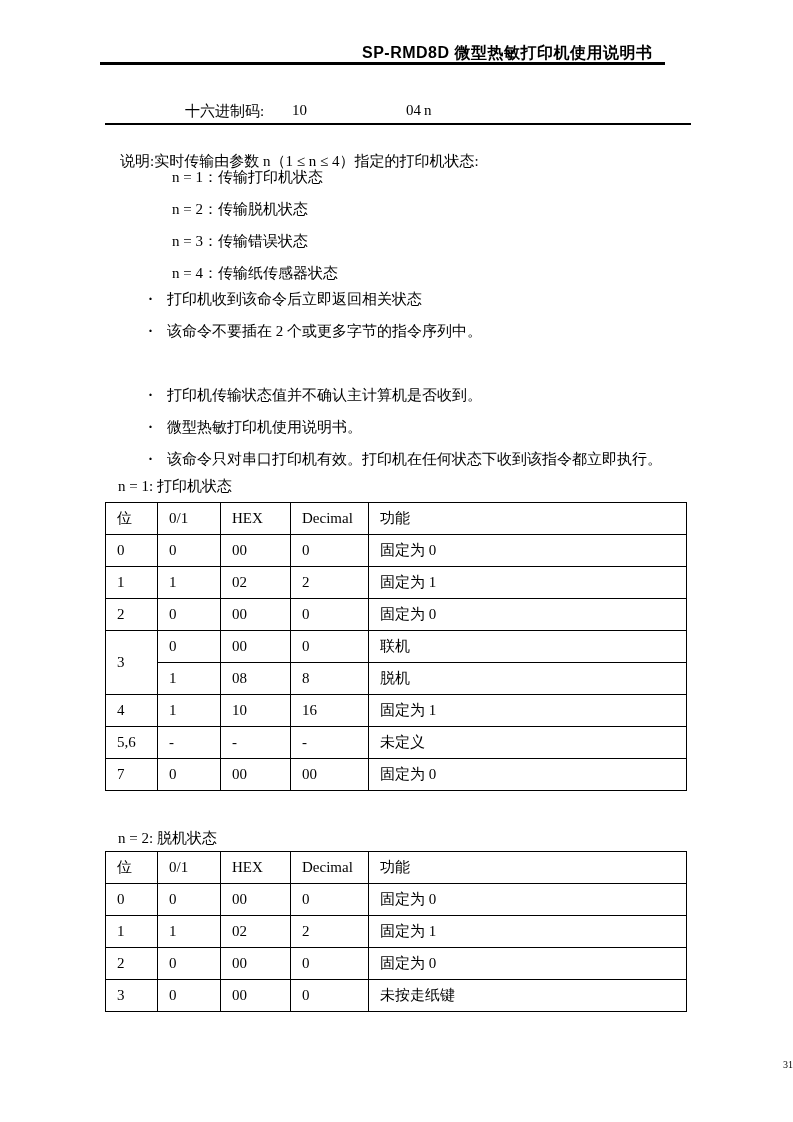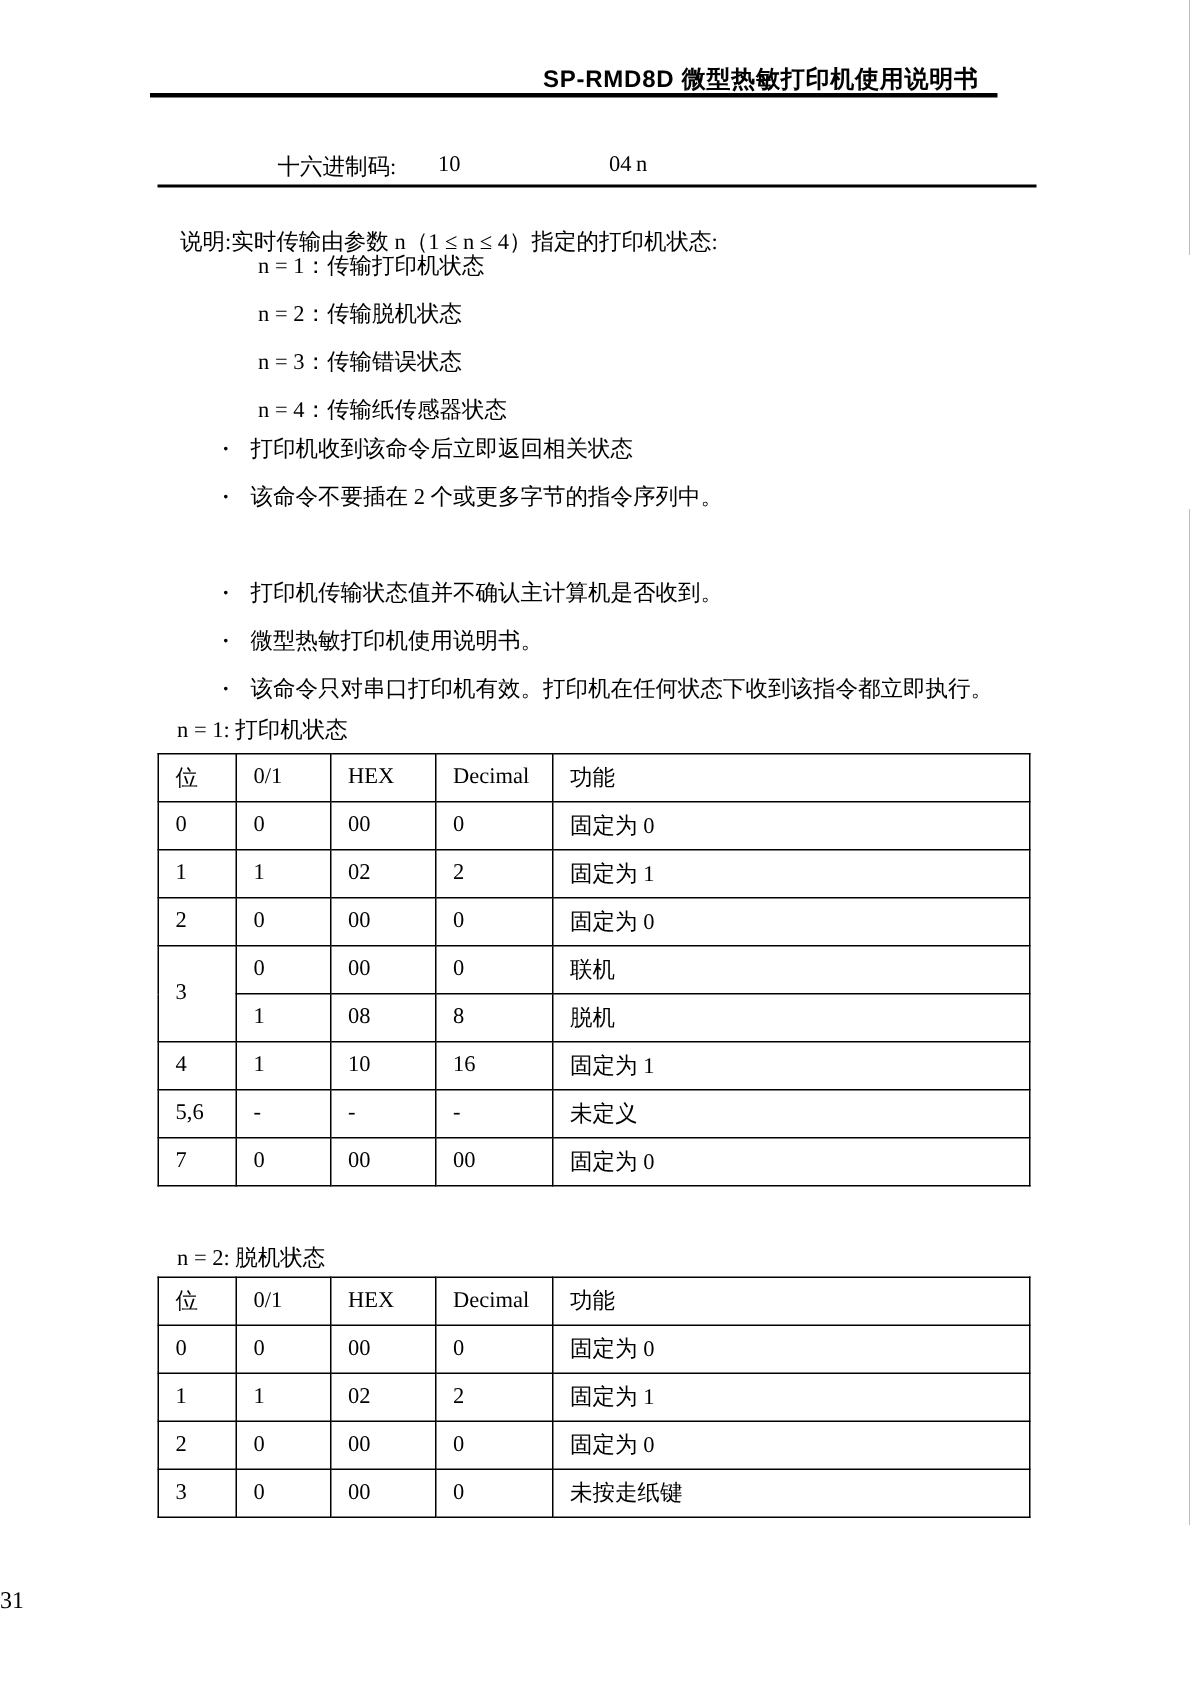--- a/index.html
+++ b/index.html
@@ -87,22 +87,22 @@
   .t1 { top: 502px; }
   .t2 { top: 851px; }
   .cap1 { top: 477px; }
   .cap2 { top: 829px; }
   
   .page-number {
     position: absolute;
     left: 0;
     top: 1059px;
     width: 100%;
-    text-align: left;
-    font-size: 16px;
+    text-align: right;
+    font-size: 10px;
     font-family: Liberation Serif, serif;
   }
 </style>
 </head>
 <body>
 
 <div class="page">
 
   <div class="doc-title">SP-RMD8D 微型热敏打印机使用说明书</div>
   <div class="header-rule"></div>

